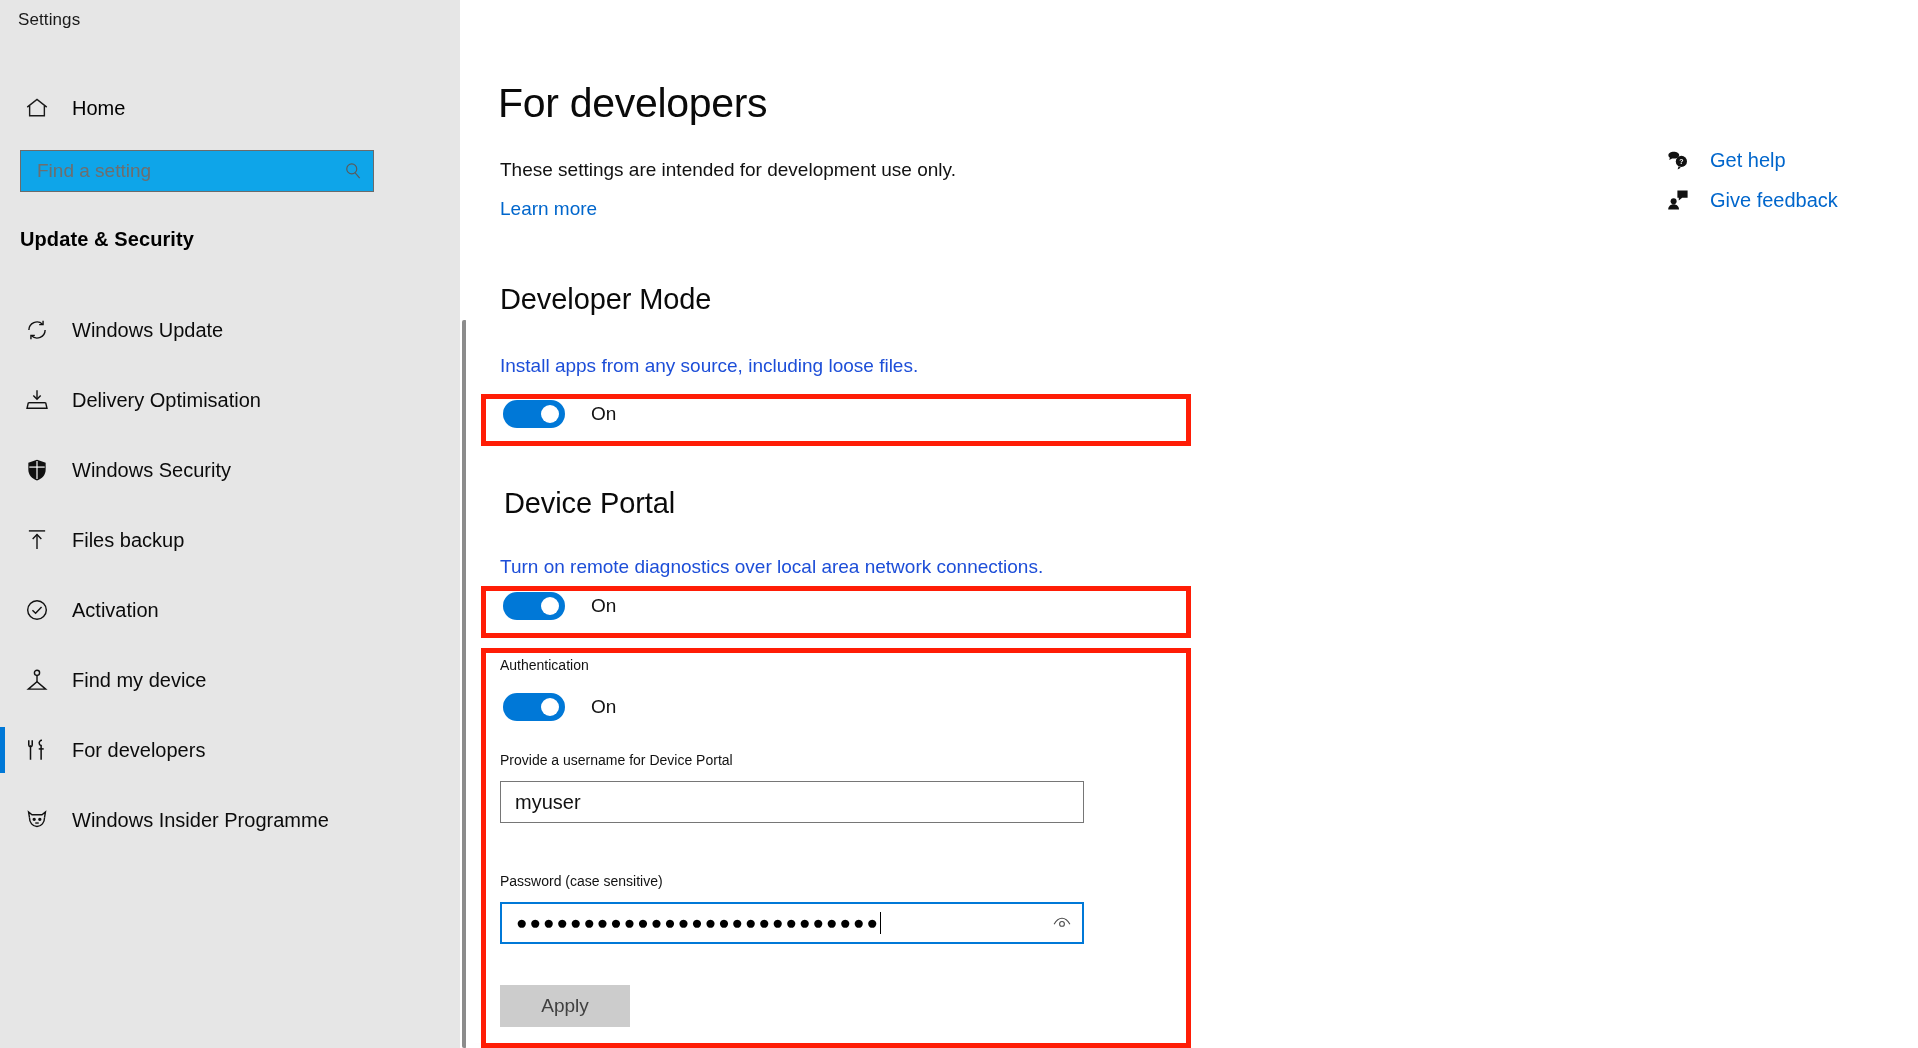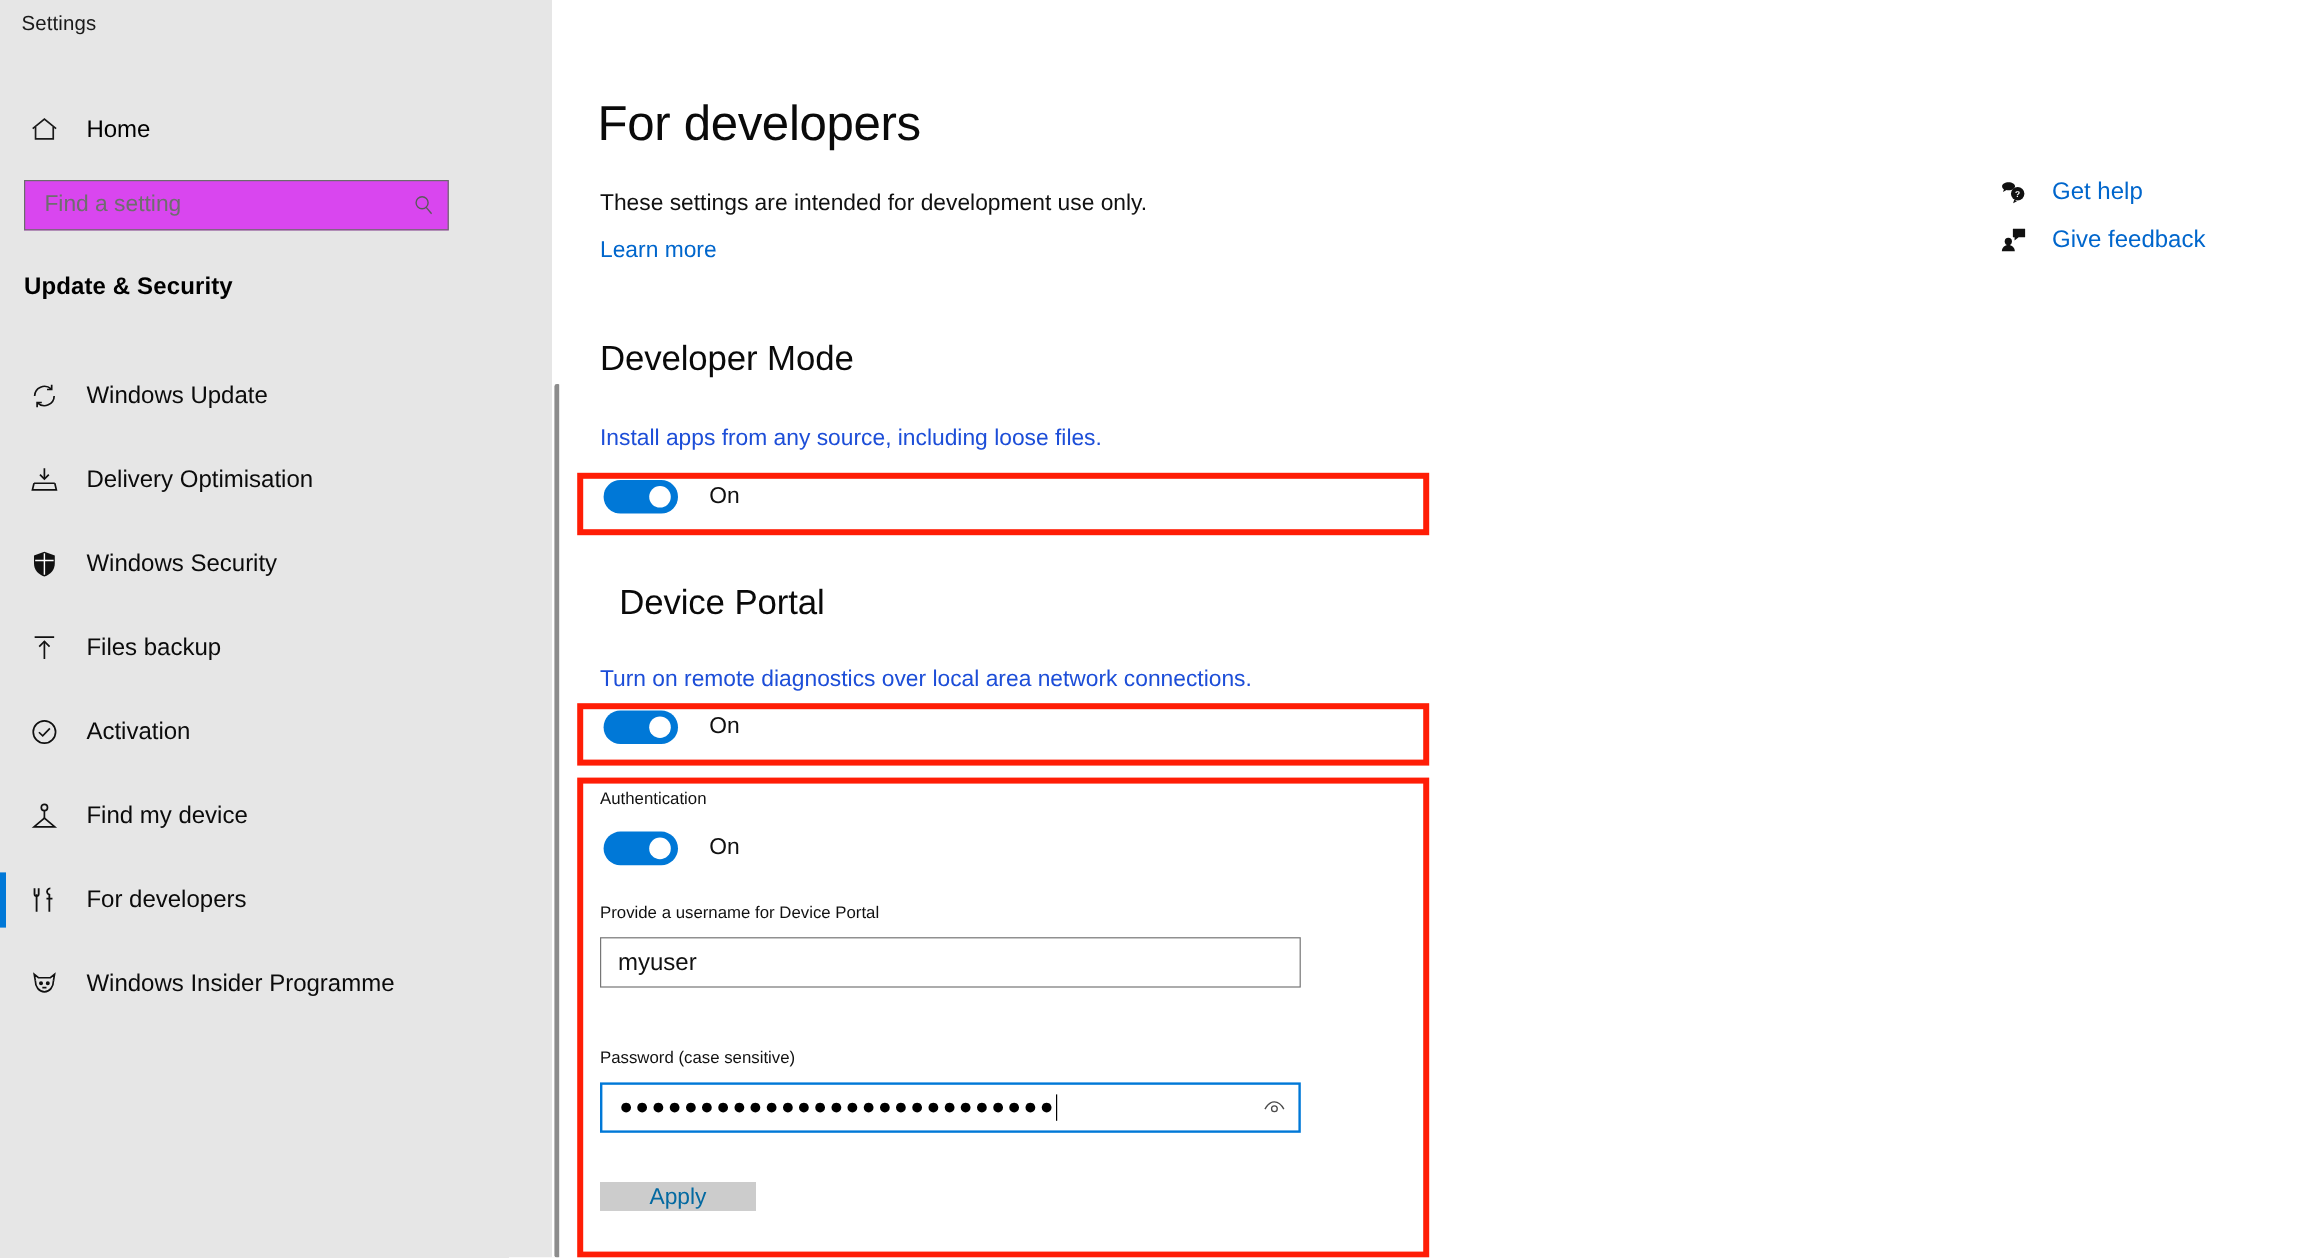--- a/index.html
+++ b/index.html
@@ -65,21 +65,21 @@
     margin-left: 12px;
     color: #000;
   }
 
   #search-wrap {
     position: absolute;
     left: 20px;
     top: 150px;
     width: 354px;
     height: 42px;
-    background: #d946ef;
+    background: #0ea5e9;
     border: 1px solid #6b6b6b;
     box-sizing: border-box;
     display: flex;
     align-items: center;
     cursor: text;
   }
   #search-input {
     flex: 1;
     border: none;
     outline: none;
@@ -336,26 +336,26 @@
     justify-content: center;
     border: none;
     background: transparent;
     cursor: pointer;
     padding: 0;
   }
 
   .apply-btn {
     position: absolute;
     width: 130px;
-    height: 24px;
+    height: 42px;
     background: #cccccc;
     border: 1px solid #cccccc;
     font-family: "Liberation Sans", sans-serif;
     font-size: 19px;
-    color: #0369a1;
+    color: #404040;
     cursor: pointer;
   }
 </style>
 </head>
 <body>
 
 <div id="app">
 
   <div id="sidebar">
 
@@ -527,21 +527,21 @@
   <div class="sec-desc" style="left:500px; top:355px;">Install apps from any source, including loose files.</div>
 
   <div class="toggle-row" style="position:absolute; left:503px; top:400px;">
     <div class="tgl">
       <span class="knob"></span>
     </div>
     <span class="tgl-lbl">On</span>
   </div>
   <div class="redbox" style="left:481px; top:394px; width:710px; height:52px;"></div>
 
-  <div class="sec-head" style="left:516px; top:487px;">Device Portal</div>
+  <div class="sec-head" style="left:504px; top:487px;">Device Portal</div>
   <div class="sec-desc" style="left:500px; top:556px;">Turn on remote diagnostics over local area network connections.</div>
 
   <div class="toggle-row" style="position:absolute; left:503px; top:592px;">
     <div class="tgl">
       <span class="knob"></span>
     </div>
     <span class="tgl-lbl">On</span>
   </div>
   <div class="redbox" style="left:481px; top:586px; width:710px; height:52px;"></div>
 

